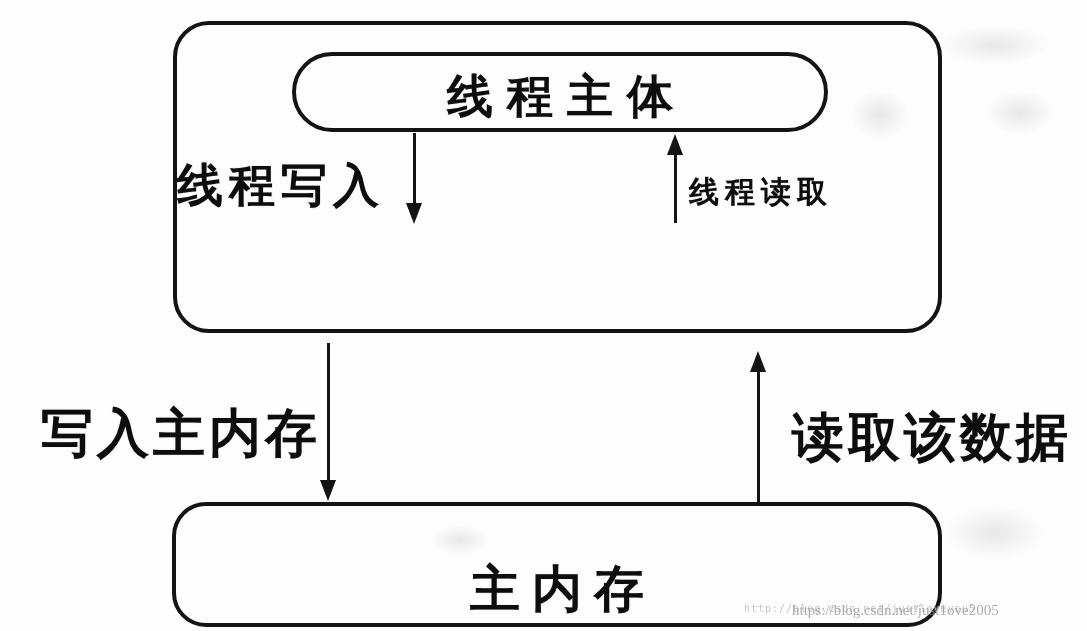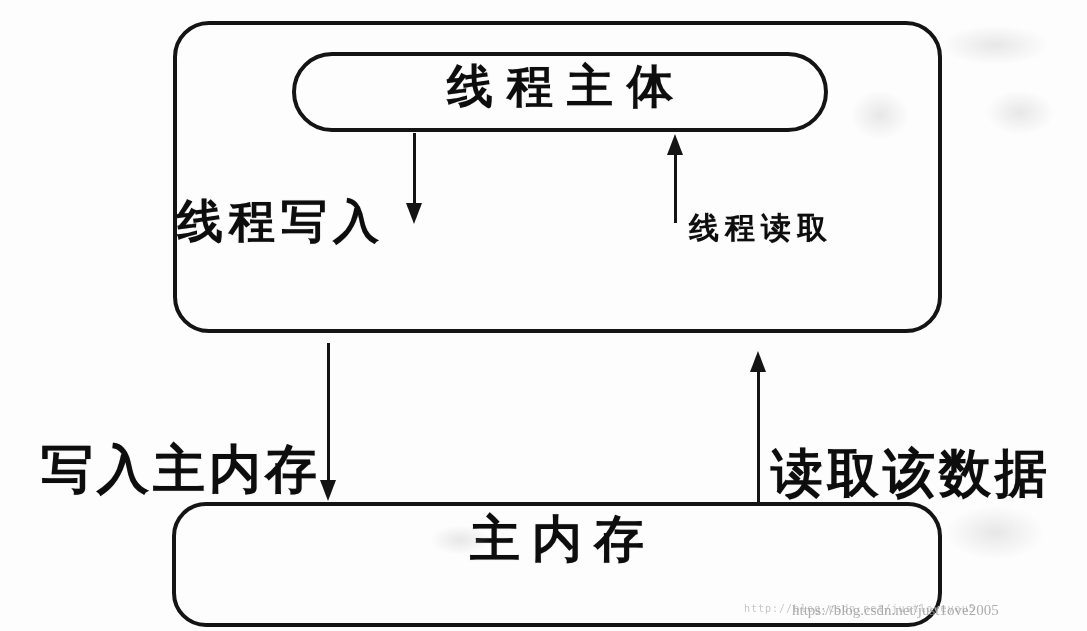--- a/index.html
+++ b/index.html
@@ -8,21 +8,21 @@
     width:1087px;height:631px;
     background:#fdfdfd;
     overflow:hidden;
     font-family:"Liberation Serif", serif;
   }
   
   .node{
     position:absolute;
     border:4.5px solid #141414;
     background:transparent;
-    display:flex;align-items:flex-start;justify-content:center;
+    display:flex;align-items:flex-end;justify-content:center;
     box-sizing:border-box;
   }
   .node .node-label{
     font-weight:bold;color:#0d0d0d;
     text-shadow:0 0 1px rgba(0,0,0,.35);
     white-space:nowrap;
   }
   #outer-box{left:173px;top:21px;width:769px;height:312px;border-radius:36px;}
   #thread-body{left:292px;top:52px;width:536px;height:80px;border-radius:40px;}
   #working-memory{left:290px;top:223px;width:538px;height:80px;border-radius:40px;}
@@ -46,26 +46,25 @@
   #arrow-thread-write{left:406px;top:133px;height:90px;}
   #arrow-thread-read {left:667px;top:135px;height:88px;}
   #arrow-write-main  {left:320px;top:343px;height:157px;}
   #arrow-read-data   {left:750px;top:352px;height:150px;}
 
   
   .edge-label{
     position:absolute;
     font-weight:bold;color:#0d0d0d;white-space:nowrap;
     text-shadow:0 0 1px rgba(0,0,0,.35);
-    margin-top:36px;
   }
   #label-thread-write{left:177px;top:155px;font-size:46px;letter-spacing:6px;}
   #label-thread-read {left:689px;top:172px;font-size:30px;letter-spacing:6px;}
   #label-write-main  {left:41px; top:399px;font-size:52px;letter-spacing:4px;}
-  #label-read-data   {left:771px;top:403px;font-size:52px;letter-spacing:4px;}
+  #label-read-data   {left:792px;top:403px;font-size:52px;letter-spacing:4px;}
 
   
   #watermark{
     position:absolute;left:744px;top:601px;width:343px;height:26px;
     overflow:hidden;pointer-events:none;
   }
   #watermark .wm-old{
     position:absolute;left:0;top:2px;
     font-family:"DejaVu Sans Mono", monospace;
     font-size:10px;letter-spacing:1px;color:#c7c7c7;white-space:nowrap;

